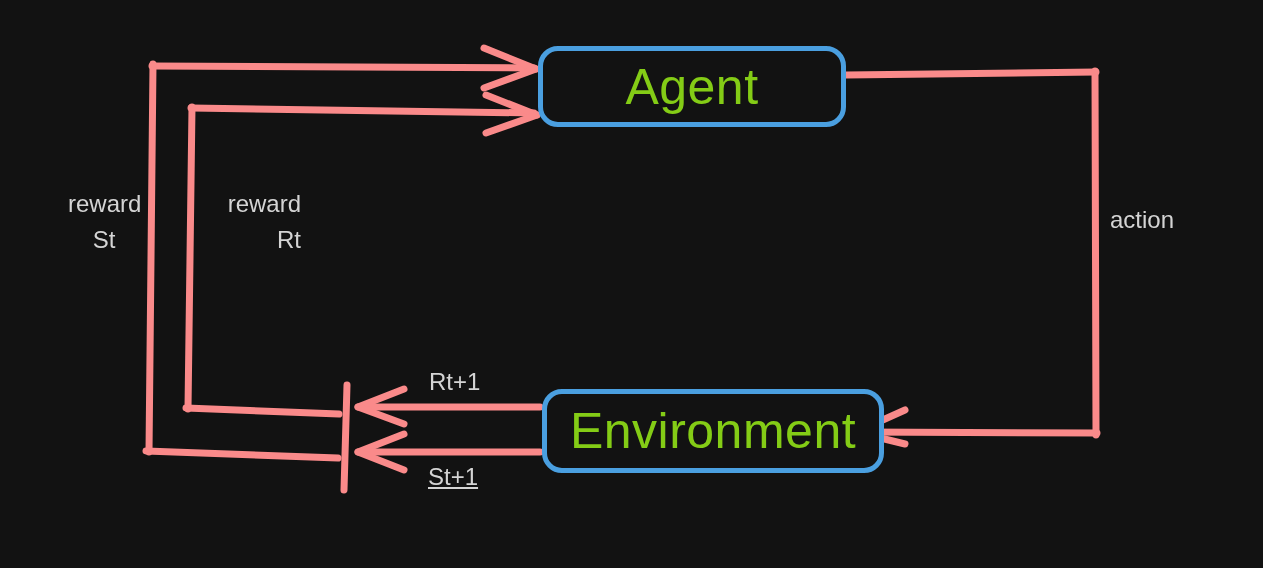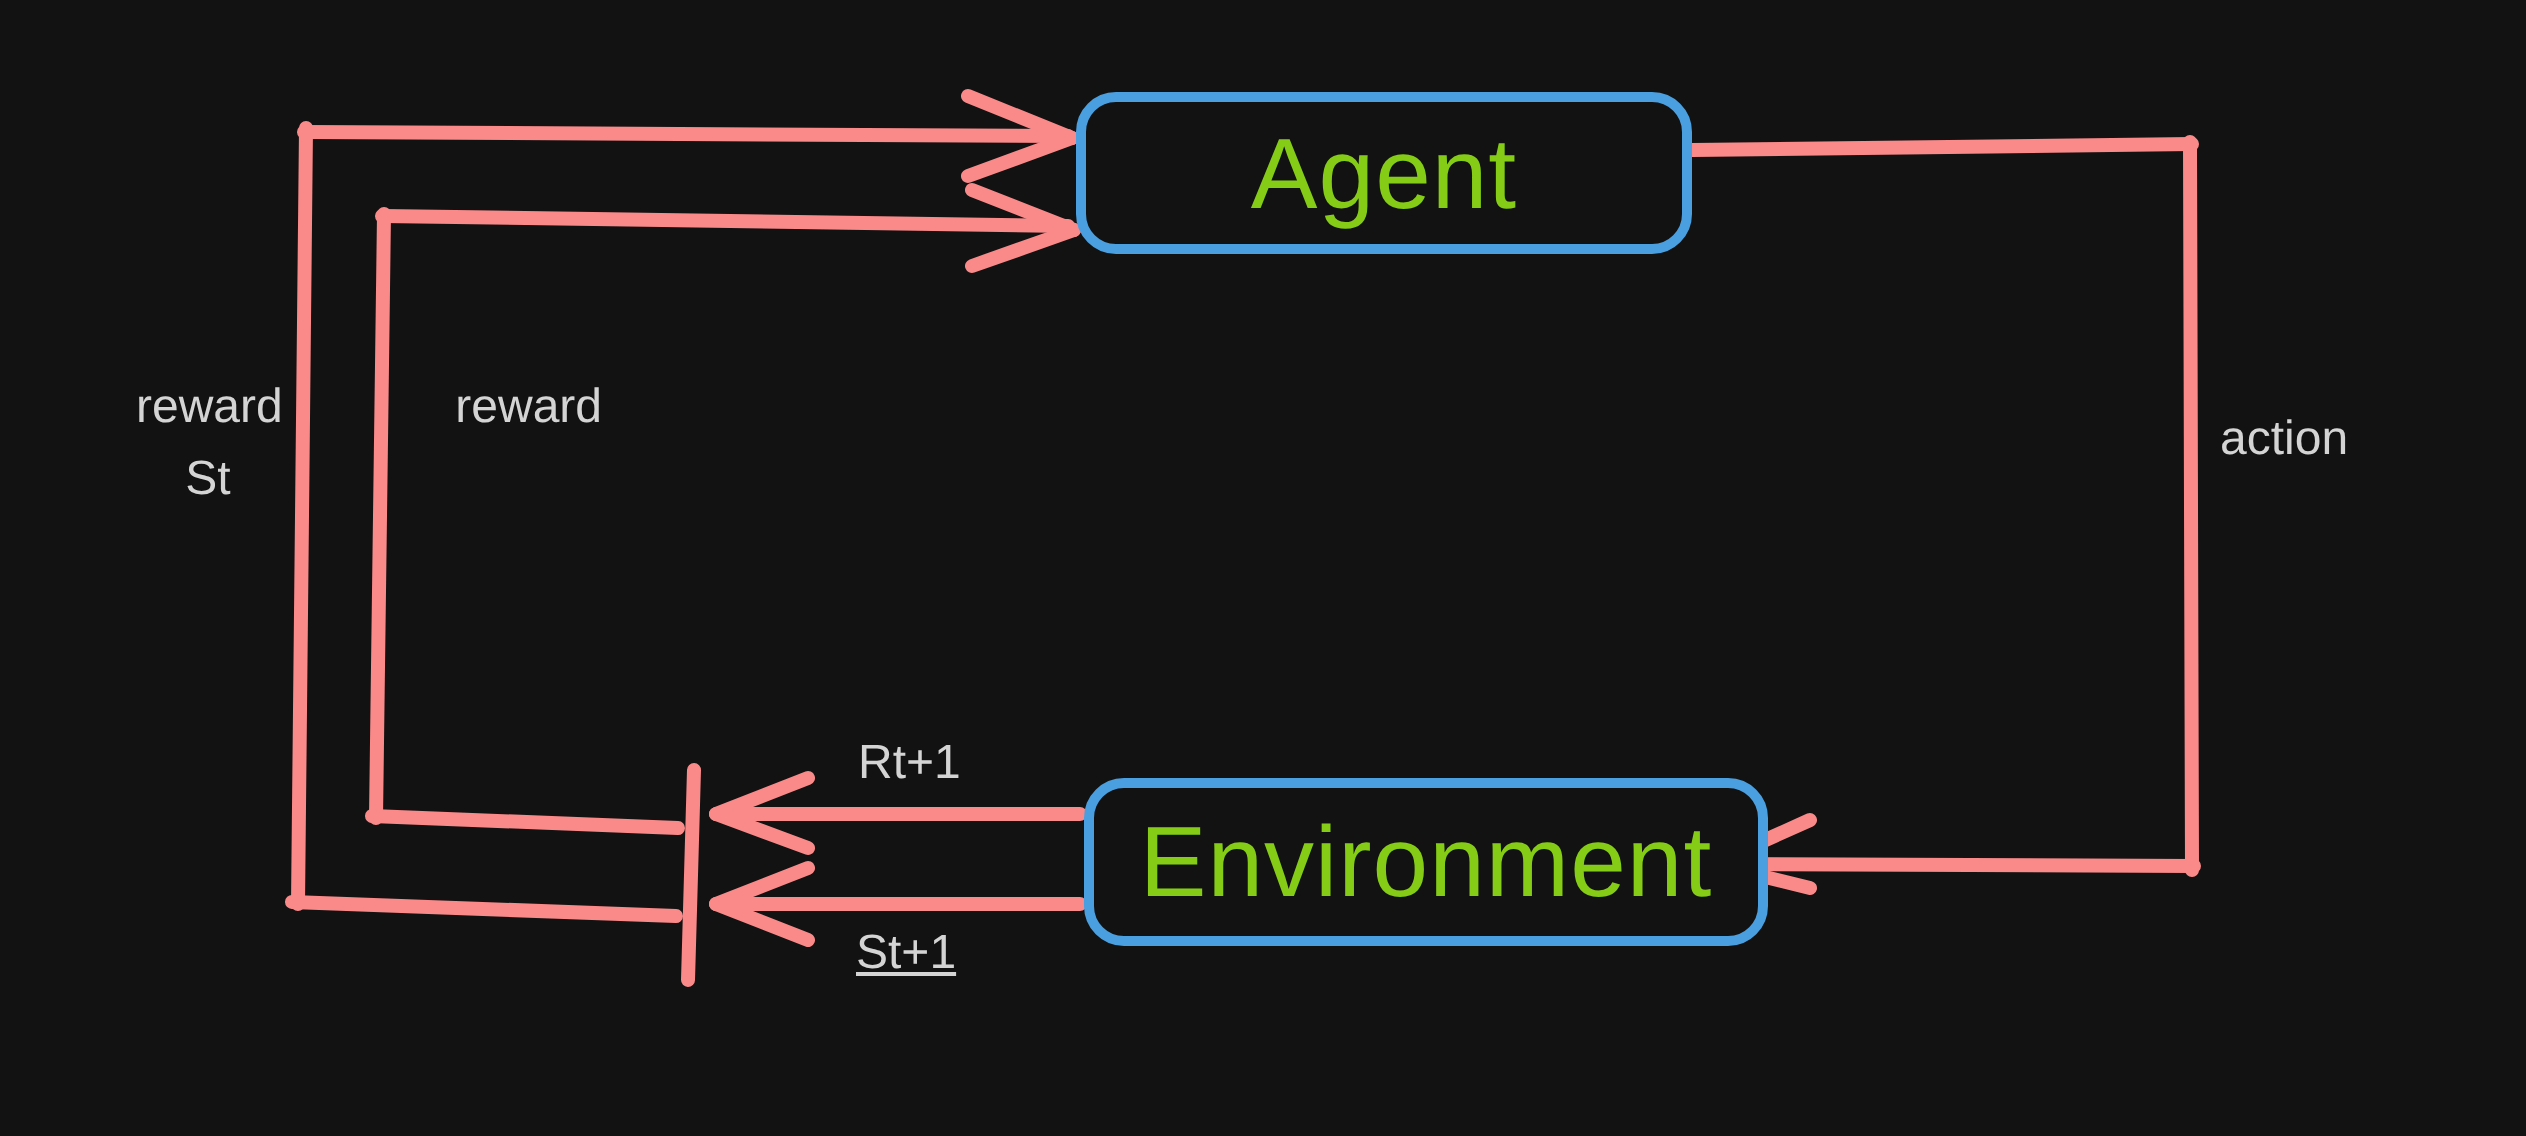--- a/index.html
+++ b/index.html
@@ -121,20 +121,21 @@
     <span class="node-label">Environment</span>
   </div>
 
   <div class="edge-label" id="label-state">
     <span>reward</span>
     <span class="l2">St</span>
   </div>
 
   <div class="edge-label" id="label-reward">
     <span>reward</span>
+    <span class="l2">Rt</span>
   </div>
 
   <div class="edge-label" id="label-action">
     <span>action</span>
   </div>
 
   <div class="edge-label" id="label-rt1">
     <span>Rt+1</span>
   </div>
 

